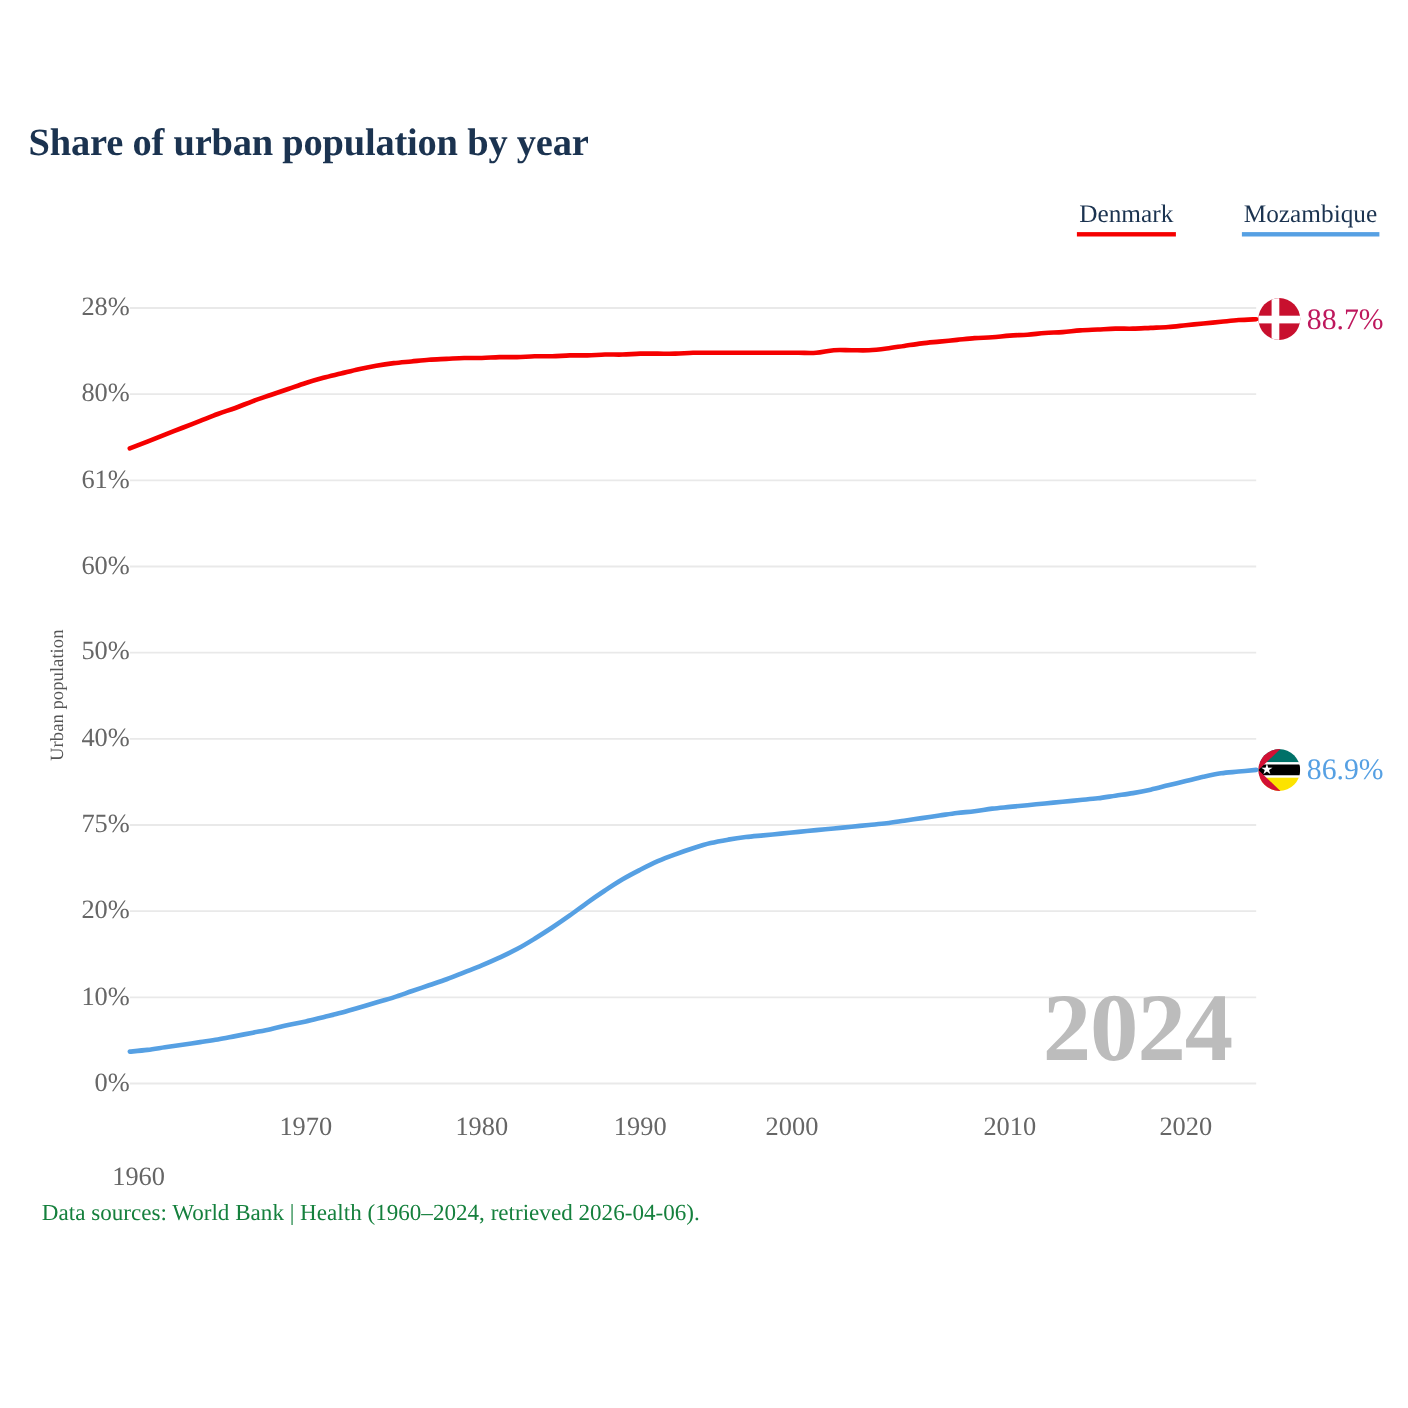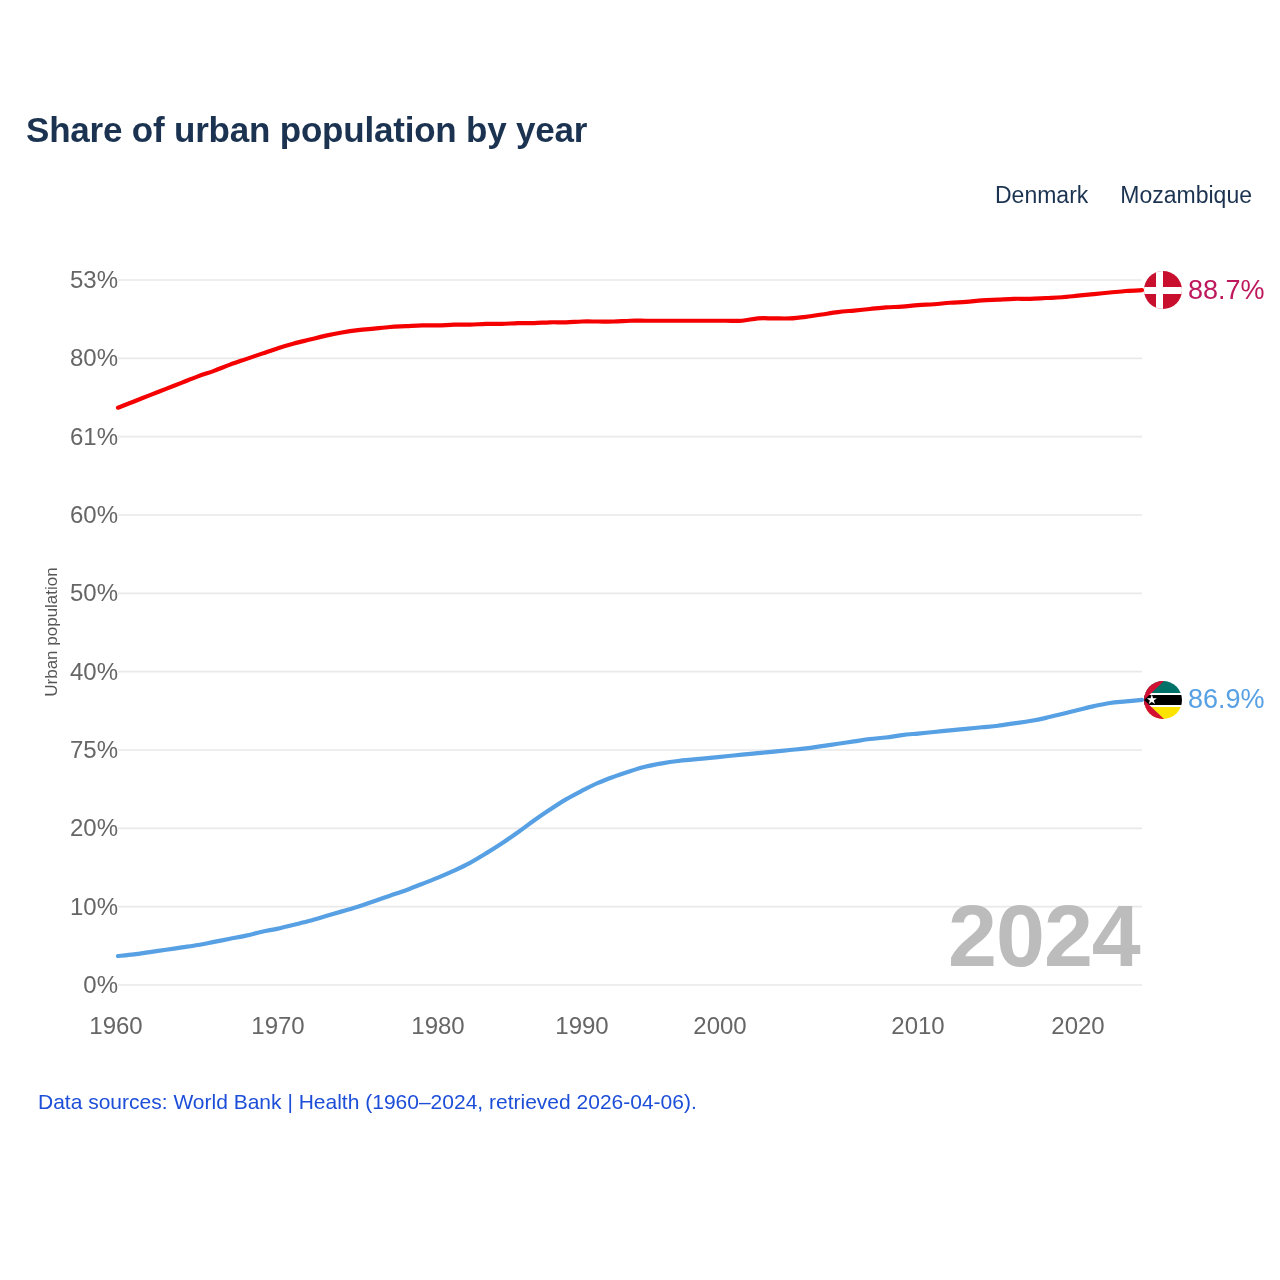--- a/index.html
+++ b/index.html
@@ -7,38 +7,39 @@
     margin: 0; padding: 0;
     width: 1280px; height: 1280px;
     background: #ffffff;
     font-family: "Liberation Sans", sans-serif;
   }
   #page {
     position: relative;
     width: 1280px; height: 1280px;
     background: #ffffff;
     overflow: hidden;
+    font-family: Liberation Serif, serif;
   }
   #chart-title {
     position: absolute;
     left: 26px; top: 110px;
     font-size: 35px;
     font-weight: bold;
     color: #1b3350;
     letter-spacing: -0.2px;
     white-space: nowrap;
   }
   #legend {
     position: absolute;
     right: 26px; top: 182px;
     display: flex;
     gap: 28px;
     align-items: flex-start;
   }
-  .legend-item { display: flex; align-items: stretch; }
+  .legend-item { display: flex; flex-direction: column; align-items: stretch; margin-left: 32px; }
   .legend-label {
     font-size: 23px;
     color: #1b3350;
     line-height: 1.15;
     white-space: nowrap;
     padding: 0 2px;
   }
   .legend-rule { height: 4px; margin-top: 3px; width: 100%; }
   #plot {
     position: absolute;
@@ -126,21 +127,21 @@
     border-right: 20px solid transparent;
   }
   .flag-mz .star {
     position: absolute; left: 2px; top: 12px;
     color: #ffffff; font-size: 13px; line-height: 13px;
   }
   .footer-line {
     position: absolute;
     left: 38px;
     font-size: 21px;
-    color: #1d4ed8;
+    color: #15803d;
     white-space: nowrap;
   }
   #footer-1 { top: 1090px; }
   #footer-2 { top: 1128px; }
 </style>
 </head>
 <body>
 
 <div id="page">
 
@@ -200,25 +201,25 @@
       <div class="ytick-wrap" style="top: 515px;">
         <div class="ytick-label">60%</div>
       </div>
       <div class="ytick-wrap" style="top: 436.667px;">
         <div class="ytick-label">61%</div>
       </div>
       <div class="ytick-wrap" style="top: 358.333px;">
         <div class="ytick-label">80%</div>
       </div>
       <div class="ytick-wrap" style="top: 280px;">
-        <div class="ytick-label">53%</div>
+        <div class="ytick-label">28%</div>
       </div>
     </div>
   <div id="xticks">
-      <div class="xtick-label" style="left: 116px;">1960</div>
+      <div class="xtick-label" style="left: 126px; margin-top: 45px;">1960</div>
       <div class="xtick-label" style="left: 278px;">1970</div>
       <div class="xtick-label" style="left: 438px;">1980</div>
       <div class="xtick-label" style="left: 582px;">1990</div>
       <div class="xtick-label" style="left: 720px;">2000</div>
       <div class="xtick-label" style="left: 918px;">2010</div>
       <div class="xtick-label" style="left: 1078px;">2020</div>
     </div>
 
   <div id="watermark">2024</div>
 

